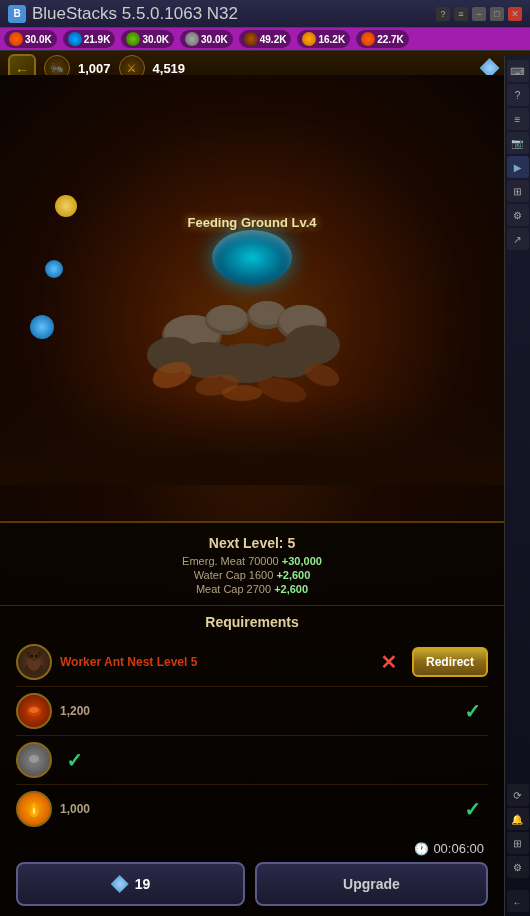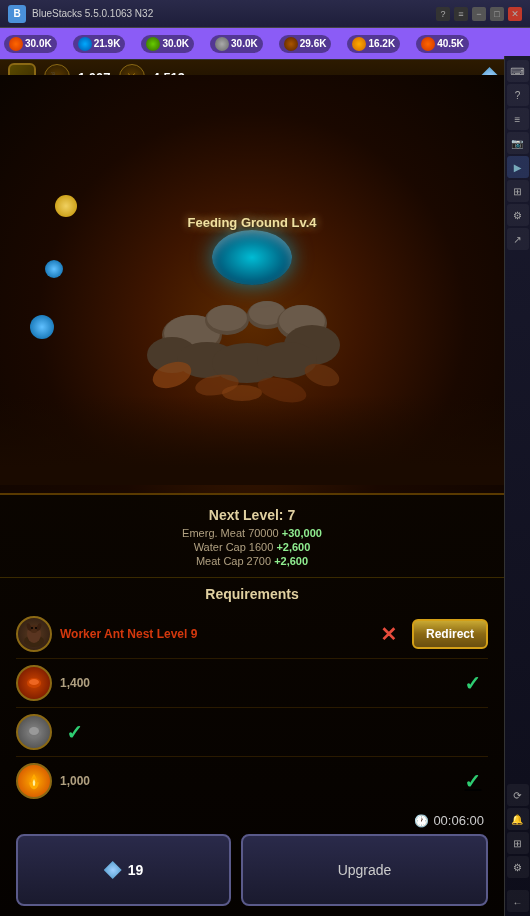--- a/index.html
+++ b/index.html
@@ -34,21 +34,21 @@
       border-radius: 3px;
       display: flex;
       align-items: center;
       justify-content: center;
       font-size: 10px;
       color: white;
       font-weight: bold;
     }
     .title-bar-text {
       color: #ccc;
-      font-size: 10px;
+      font-size: 17px;
     }
     .title-bar-controls {
       display: flex;
       gap: 4px;
     }
     .title-btn {
       width: 14px;
       height: 14px;
       border-radius: 2px;
       display: flex;
@@ -58,26 +58,26 @@
       color: #aaa;
       background: #333;
       cursor: pointer;
     }
     .title-btn.close { background: #c0392b; }
     .title-btn.min { background: #555; }
     .title-btn.max { background: #555; }
 
     
     .resource-bar {
-      height: 32px;
-      background: #8b5cf6;
+      height: 23px;
+      background: #a21caf;
       display: flex;
       align-items: center;
       padding: 0 4px;
-      gap: 16px;
+      gap: 6px;
       border-bottom: 1px solid #333;
     }
     .res-item {
       display: flex;
       align-items: center;
       gap: 2px;
       background: rgba(0,0,0,0.4);
       border-radius: 10px;
       padding: 2px 5px;
       min-width: 50px;
@@ -381,25 +381,25 @@
       font-weight: bold;
     }
     .upgrade-btn {
       flex: 1;
       background: linear-gradient(180deg, #2a2a4a 0%, #1a1a2e 100%);
       border: 2px solid #5a5a8a;
       border-radius: 8px;
       display: flex;
       align-items: center;
       justify-content: center;
-      padding: 26px;
+      padding: 12px;
       cursor: pointer;
       color: #ccc;
       font-size: 14px;
-      font-weight: normal;
+      font-weight: bold;
     }
 
     
     .icon-fire { background: radial-gradient(#ff6600, #cc3300); }
     .icon-water { background: radial-gradient(#00aaff, #0055aa); }
     .icon-leaf { background: radial-gradient(#66cc00, #336600); }
     .icon-stone { background: radial-gradient(#aaaaaa, #666666); }
     .icon-food { background: radial-gradient(#aa5500, #552200); }
     .icon-amber { background: radial-gradient(#ffaa00, #cc6600); }
 
@@ -435,29 +435,29 @@
   <div class="res-item">
     <div class="res-icon icon-leaf"></div>
     <span class="res-val">30.0K</span>
   </div>
   <div class="res-item">
     <div class="res-icon icon-stone"></div>
     <span class="res-val">30.0K</span>
   </div>
   <div class="res-item">
     <div class="res-icon icon-food"></div>
-    <span class="res-val">29.6K</span>
+    <span class="res-val">49.2K</span>
   </div>
   <div class="res-item">
     <div class="res-icon icon-amber"></div>
     <span class="res-val">16.2K</span>
   </div>
   <div class="res-item">
     <div class="res-icon icon-fire"></div>
-    <span class="res-val">40.5K</span>
+    <span class="res-val">22.7K</span>
   </div>
 </div>
 
 <div class="game-toolbar">
   <div class="back-btn">←</div>
   <div class="toolbar-icon">🐜</div>
   <span class="toolbar-value">1,007</span>
   <div class="toolbar-icon">⚔</div>
   <span class="toolbar-value">4,519</span>
   <div class="toolbar-spacer"></div>
@@ -518,21 +518,21 @@
       <ellipse cx="140" cy="145" rx="25" ry="11" fill="#6a2e0a" opacity="0.6" transform="rotate(15,140,145)"></ellipse>
       <ellipse cx="100" cy="148" rx="20" ry="8" fill="#8B4513" opacity="0.5"></ellipse>
     </svg>
 
     <div style="position:absolute;bottom:0;left:0;right:0;height:90px;background:linear-gradient(180deg,transparent,#1a0a00 80%);"></div>
   </div>
 
   <div class="info-panel">
 
     <div class="next-level-section">
-      <div class="next-level-title">Next Level: 7</div>
+      <div class="next-level-title">Next Level: 5</div>
       <div class="stat-row">
         <span>Emerg. Meat 70000</span>
         <span class="stat-plus">+30,000</span>
       </div>
       <div class="stat-row">
         <span>Water Cap 1600</span>
         <span class="stat-plus">+2,600</span>
       </div>
       <div class="stat-row">
         <span>Meat Cap 2700</span>
@@ -548,33 +548,33 @@
           <svg width="30" height="30" viewBox="0 0 30 30">
             <ellipse cx="15" cy="22" rx="10" ry="6" fill="#3a2510"></ellipse>
             <ellipse cx="15" cy="15" rx="7" ry="9" fill="#5a3520"></ellipse>
             <circle cx="15" cy="10" r="4" fill="#4a2a15"></circle>
             <ellipse cx="10" cy="8" rx="2" ry="4" fill="#3a2010" transform="rotate(-20,10,8)"></ellipse>
             <ellipse cx="20" cy="8" rx="2" ry="4" fill="#3a2010" transform="rotate(20,20,8)"></ellipse>
             <circle cx="13" cy="9" r="1" fill="#000"></circle>
             <circle cx="17" cy="9" r="1" fill="#000"></circle>
           </svg>
         </div>
-        <span class="req-label">Worker Ant Nest Level 9</span>
+        <span class="req-label">Worker Ant Nest Level 5</span>
         <span class="req-check cross">✕</span>
         <button class="redirect-btn">Redirect</button>
       </div>
 
       <div class="req-row">
         <div class="req-icon" style="background:radial-gradient(#cc4400,#661100);border:2px solid #8B6914;">
           <svg width="20" height="20" viewBox="0 0 20 20">
             <ellipse cx="10" cy="10" rx="7" ry="5" fill="#cc4400"></ellipse>
             <ellipse cx="10" cy="9" rx="5" ry="3" fill="#ee6622"></ellipse>
           </svg>
         </div>
-        <span class="req-label met">1,400</span>
+        <span class="req-label met">1,200</span>
         <span class="req-check tick">✓</span>
       </div>
 
       <div class="req-row">
         <div class="req-icon" style="background:radial-gradient(#888,#444);border:2px solid #8B6914;">
           <svg width="20" height="20" viewBox="0 0 20 20">
             <ellipse cx="10" cy="11" rx="7" ry="5" fill="#777"></ellipse>
             <ellipse cx="10" cy="9" rx="5" ry="4" fill="#999"></ellipse>
           </svg>
         </div>

